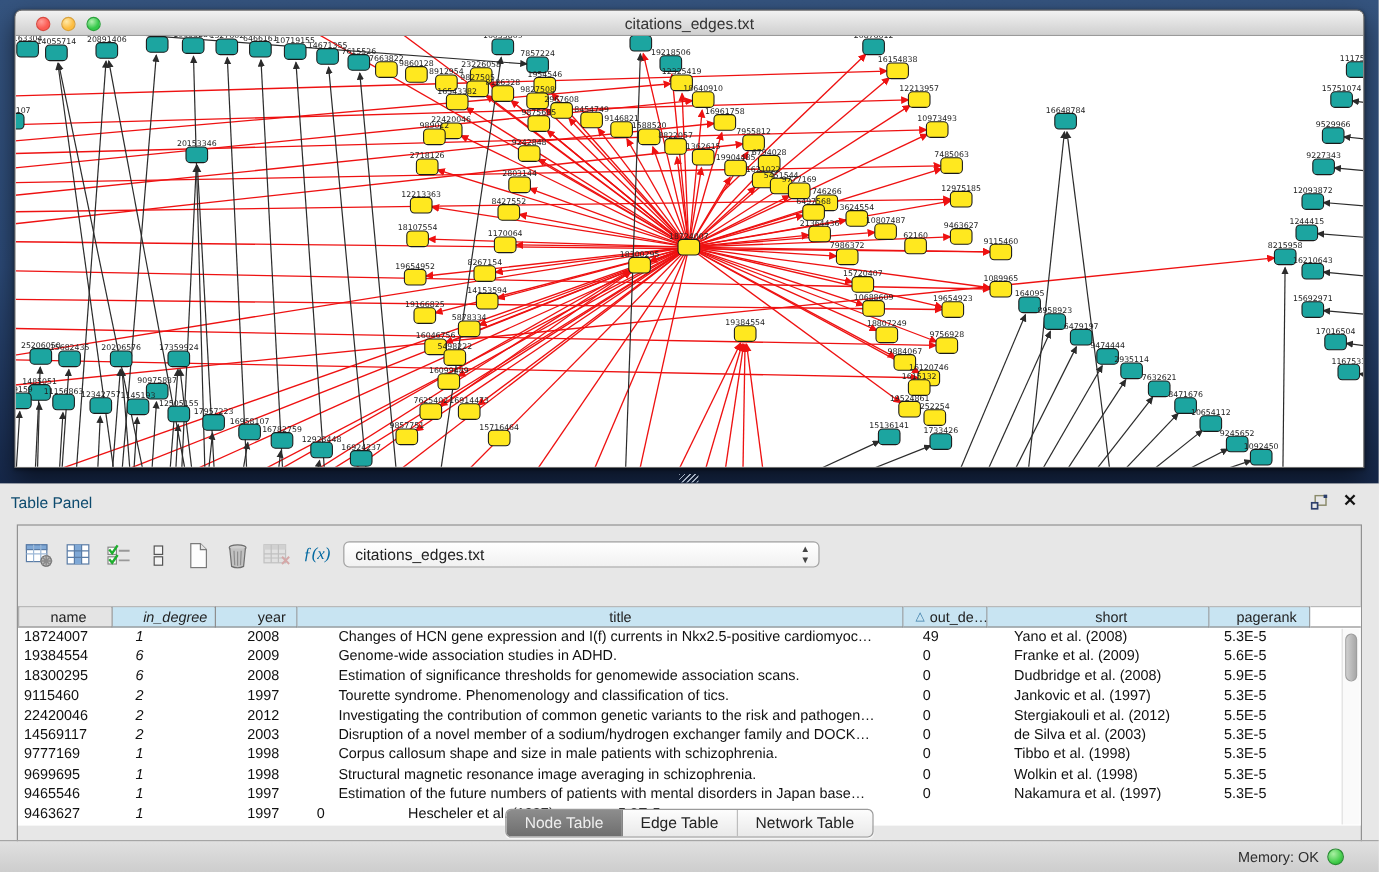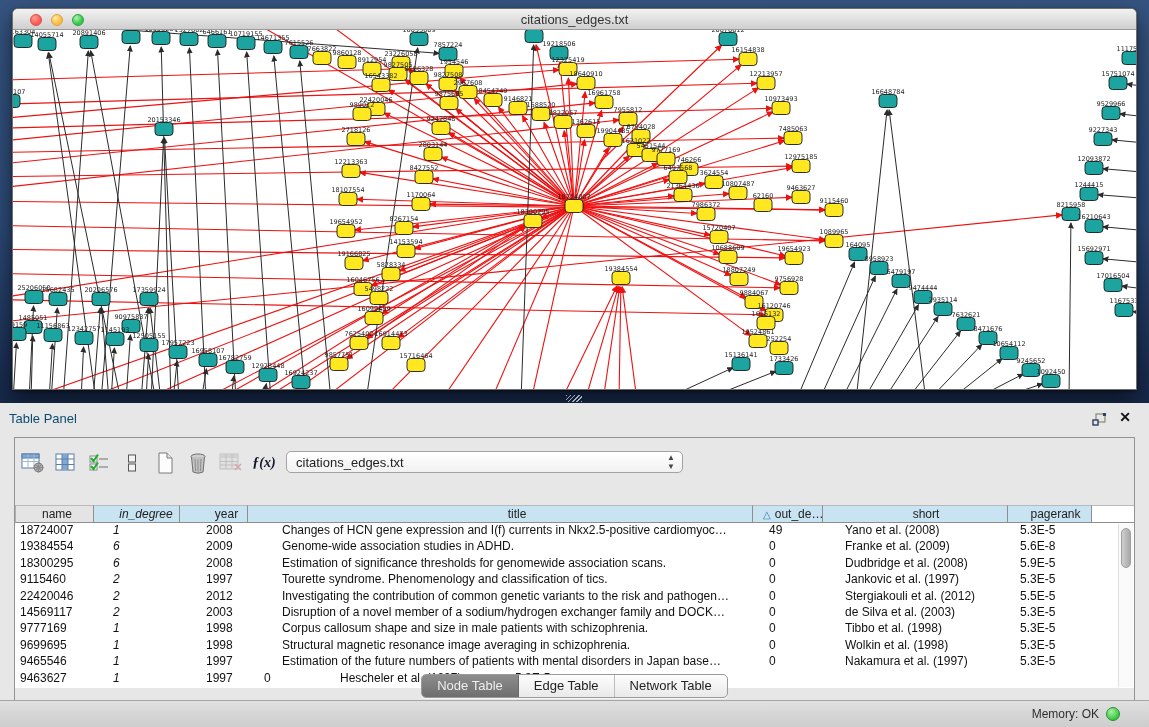--- a/index.html
+++ b/index.html
@@ -36,21 +36,21 @@
   .tp-header .tp-title { position:absolute; left:9px; top:8px; font-size:13px; color:#0c4a6e; }
   .float-ic { position:absolute; right:42px; top:9px; width:15px; height:13px; cursor:default; }
   .close-ic { position:absolute; right:18px; top:6px; font-size:14px; font-weight:bold; color:#111; cursor:default; }
 
   .tp-body { position:absolute; left:14px; top:34px; width:1121px; height:266px;
              border:1px solid #929292; background:#e7e7e7; }
 
   .toolbar { position:absolute; left:0; top:0; width:100%; height:49px; display:flex; align-items:center; padding-left:5px; }
   .tbi { width:26px; height:26px; margin-right:7px; display:flex; align-items:center; justify-content:center; }
   .tbi svg { display:block; }
-  .fx { font-family:"Liberation Serif",serif; font-style:italic; font-size:14px; color:#0f172a; font-weight:bold; }
+  .fx { font-family:"Liberation Serif",serif; font-style:italic; font-size:14px; color:#0369a1; font-weight:normal; }
   .combo { position:absolute; left:271px; top:13px; width:397px; height:22px; background:linear-gradient(#fff,#f1f1f1);
            border:1px solid #a3a3a3; border-radius:5px; font-size:13px; color:#222;
            display:flex; align-items:center; padding-left:9px; }
   .combo .arrows { position:absolute; right:7px; top:1px; display:flex; flex-direction:column; line-height:9px;
                    font-size:8px; color:#444; }
 
   
   .tablewrap { position:absolute; left:0; top:67px; width:1119px; height:183px; background:#fff; }
   .thead { display:flex; height:18px; font-size:12px; color:#222; }
   .th { background:#c8e4f2; border-right:1px solid #8e8e8e; border-bottom:1px solid #8e8e8e; border-top:1px solid #b9b9b9;
@@ -663,21 +663,21 @@
               <div class="td c5">Yano et al. (2008)</div>
               <div class="td c6">5.3E-5</div>
             </div>
             <div class="tr">
               <div class="td c0">19384554</div>
               <div class="td c1">6</div>
               <div class="td c2">2009</div>
               <div class="td c3">Genome-wide association studies in ADHD.</div>
               <div class="td c4">0</div>
               <div class="td c5">Franke et al. (2009)</div>
-              <div class="td c6">5.6E-8</div>
+              <div class="td c6">5.6E-5</div>
             </div>
             <div class="tr">
               <div class="td c0">18300295</div>
               <div class="td c1">6</div>
               <div class="td c2">2008</div>
               <div class="td c3">Estimation of significance thresholds for genomewide association scans.</div>
               <div class="td c4">0</div>
               <div class="td c5">Dudbridge et al. (2008)</div>
               <div class="td c6">5.9E-5</div>
             </div>

